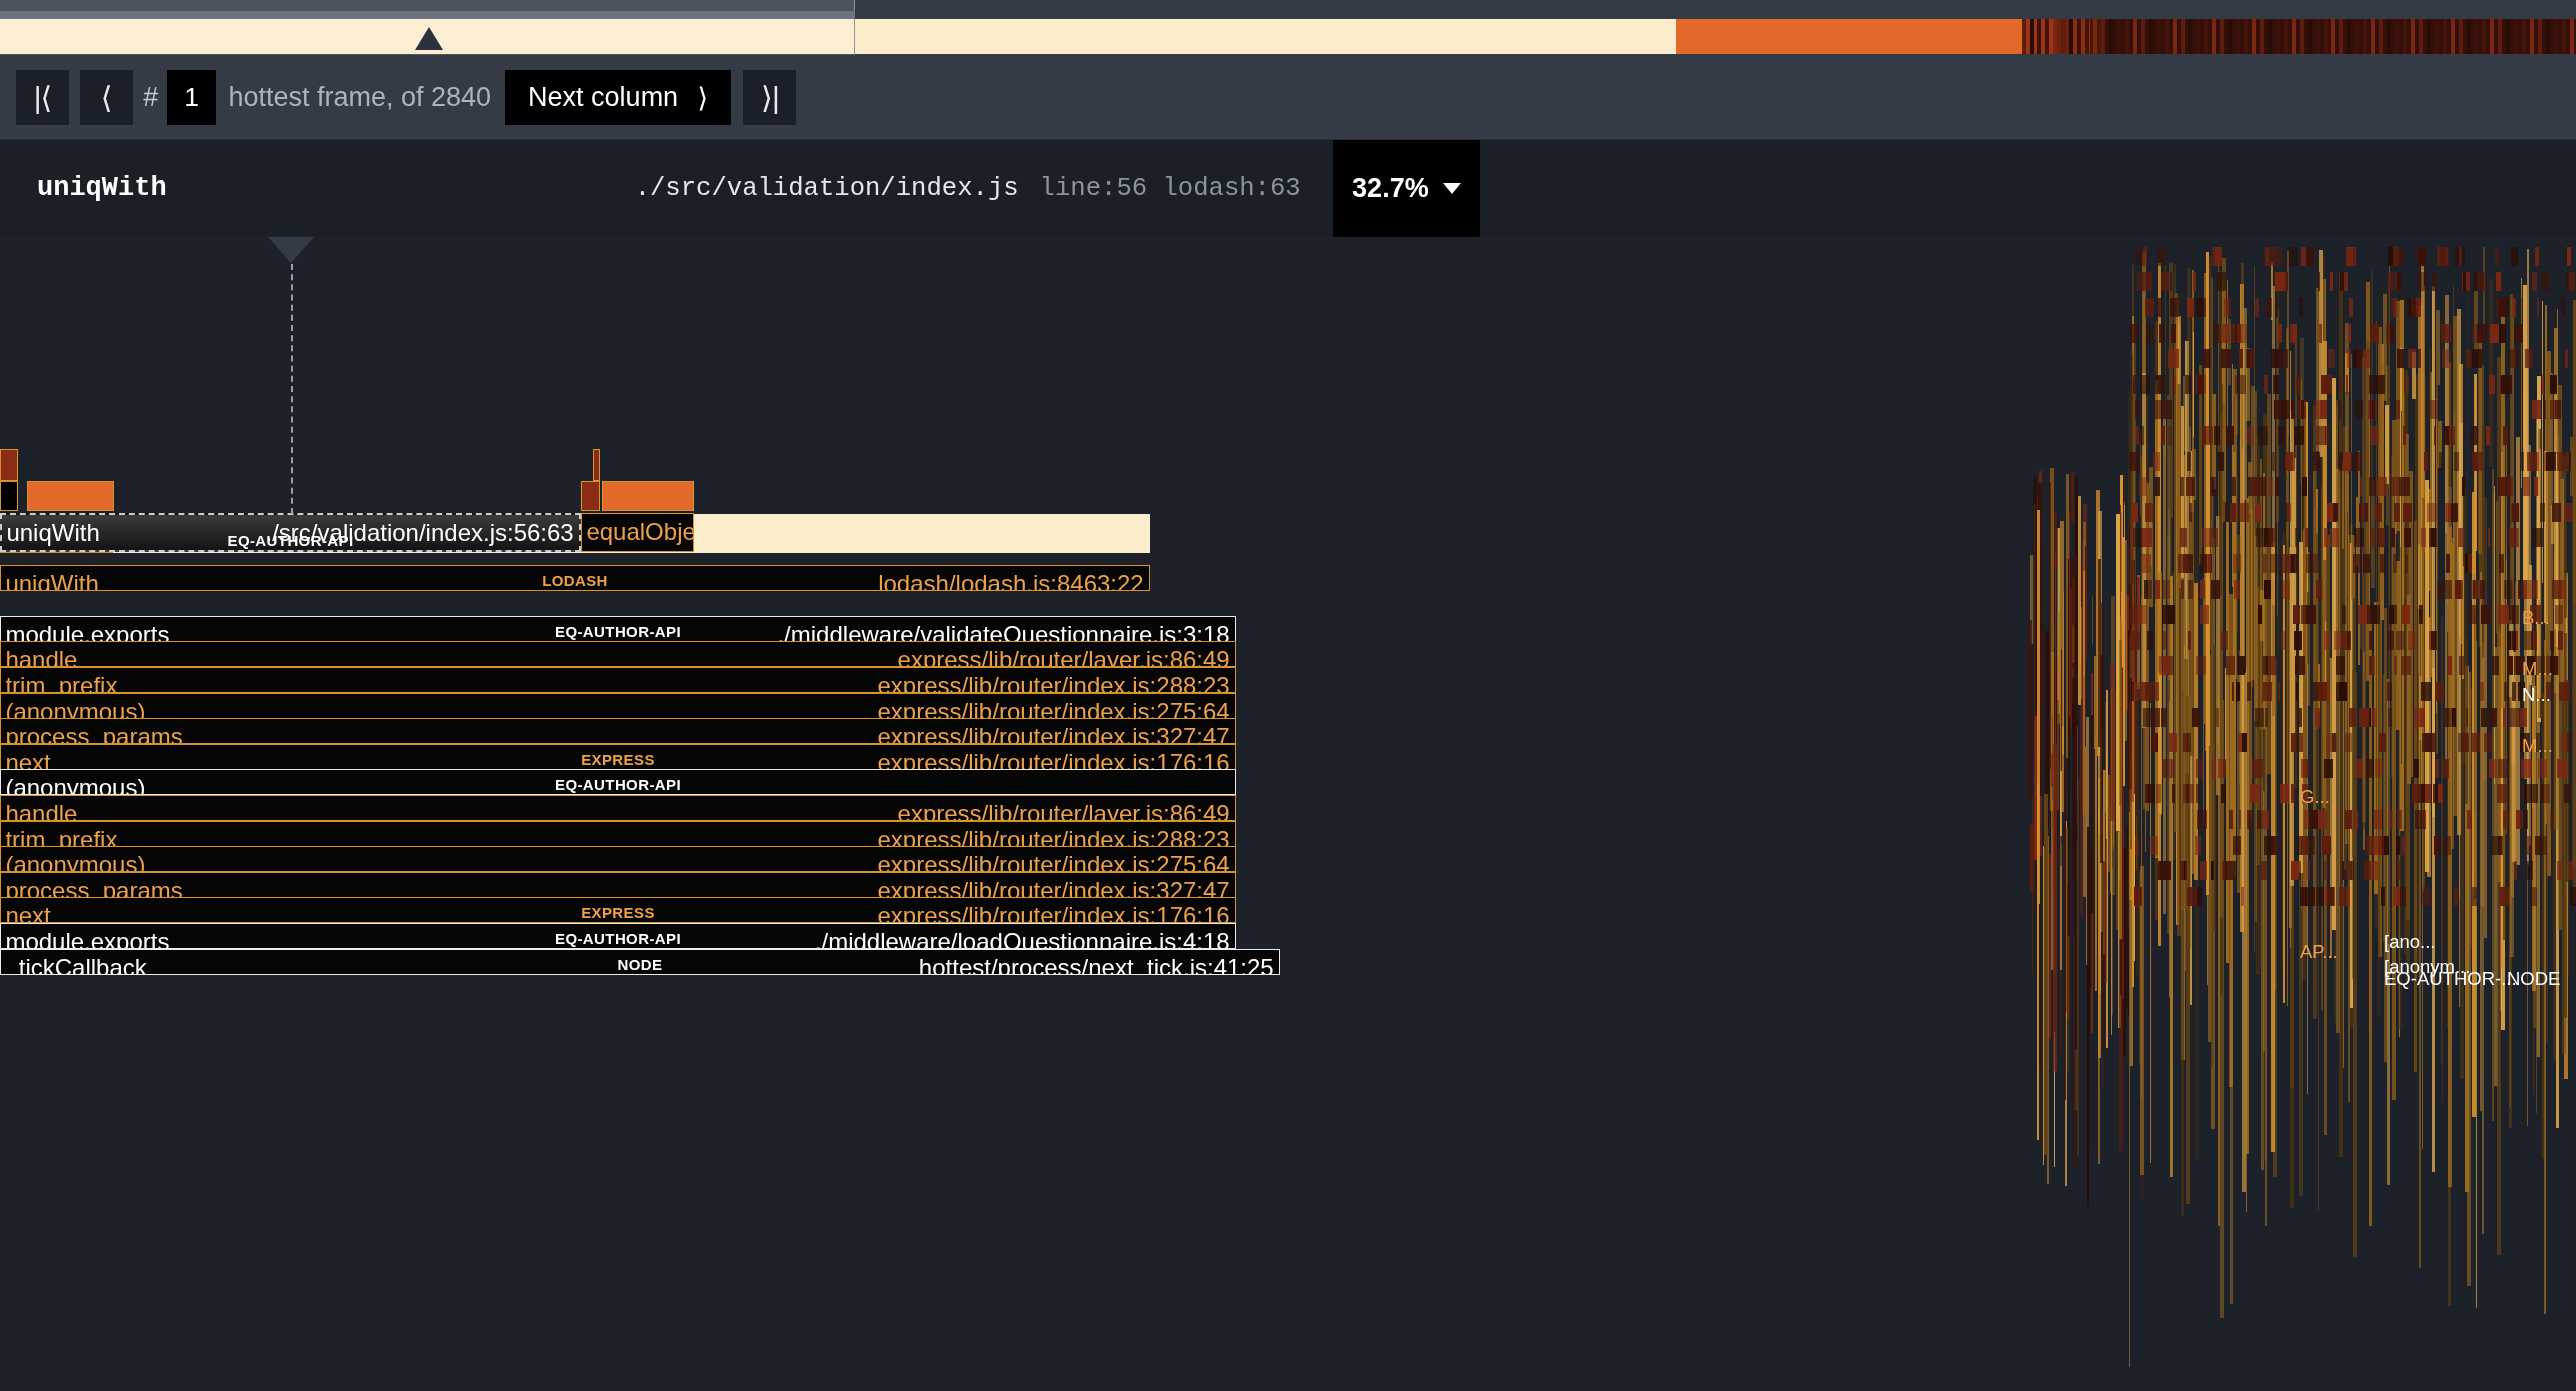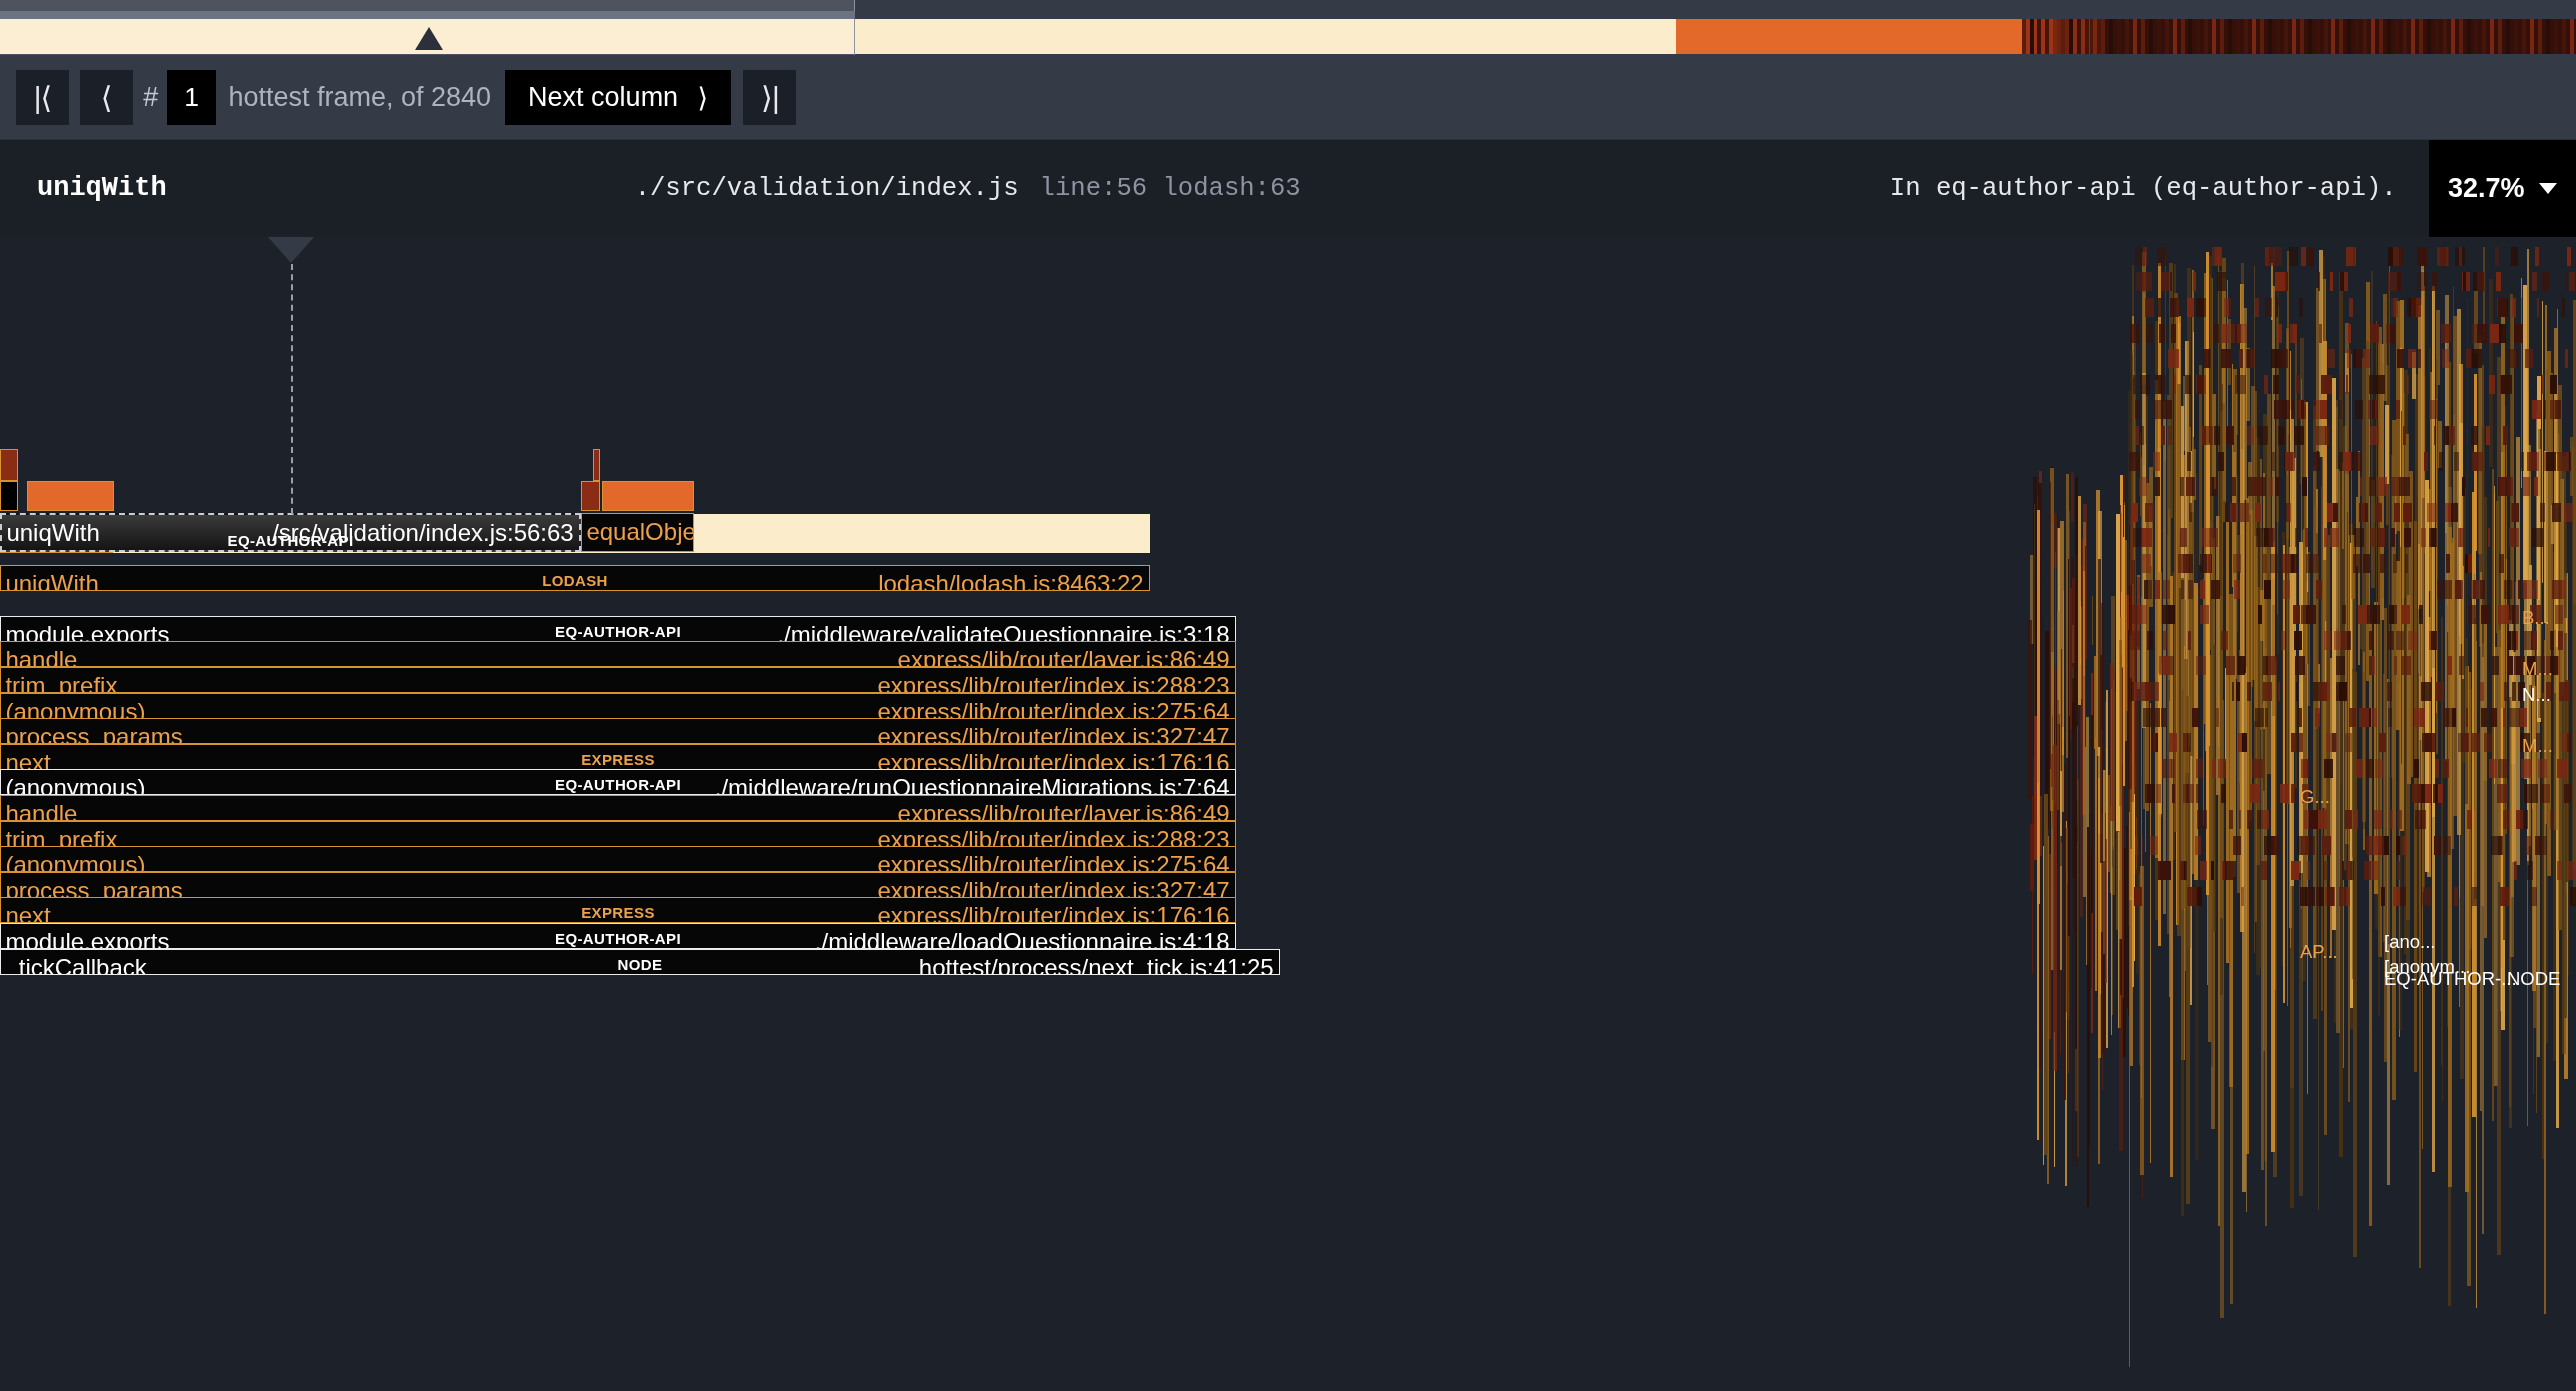--- a/index.html
+++ b/index.html
@@ -268,21 +268,20 @@
       <span>Next column</span>
       <span>⟩</span>
     </div>
     <button class="tb-btn">⟩|</button>
   </div>
 
   <div class="infobar">
     <span class="ib-name">uniqWith</span>
     <span class="ib-file">./src/validation/index.js</span>
     <span class="ib-pos">line:56 lodash:63</span>
-    <span class="ib-in">In eq-author-api  (eq-author-api).</span>
     <div class="ib-pct">
       <span>32.7%</span>
       <span class="caret-down"></span>
     </div>
   </div>
 
   <div class="flame" id="flame">
       <div class="ptr-caret" style="left: 268px;"></div>
       <div class="ptr-line" style="left: 291px; top: 26.5px; height: 250px;"></div>
       <div style="position: absolute; left: 0px; top: 0px; width: 2576px; height: 1155px;">
@@ -1588,21 +1587,20 @@
         <span class="fn">process_params</span>
         <span class="loc">express/lib/router/index.js:327:47</span>
       </div>
       <div class="frame" style="left: 0px; top: 507px; width: 1236px; height: 25.6px;">
         <span class="fn">next</span>
         <span class="loc">express/lib/router/index.js:176:16</span>
         <span class="pkg">EXPRESS</span>
       </div>
       <div class="frame white" style="left: 0px; top: 532px; width: 1236px; height: 25.6px;">
         <span class="fn">(anonymous)</span>
-        <span class="loc">./middleware/runQuestionnaireMigrations.js:7:64</span>
         <span class="pkg">EQ-AUTHOR-API</span>
       </div>
       <div class="frame" style="left: 0px; top: 558px; width: 1236px; height: 25.6px;">
         <span class="fn">handle</span>
         <span class="loc">express/lib/router/layer.js:86:49</span>
       </div>
       <div class="frame" style="left: 0px; top: 584px; width: 1236px; height: 25.6px;">
         <span class="fn">trim_prefix</span>
         <span class="loc">express/lib/router/index.js:288:23</span>
       </div>

